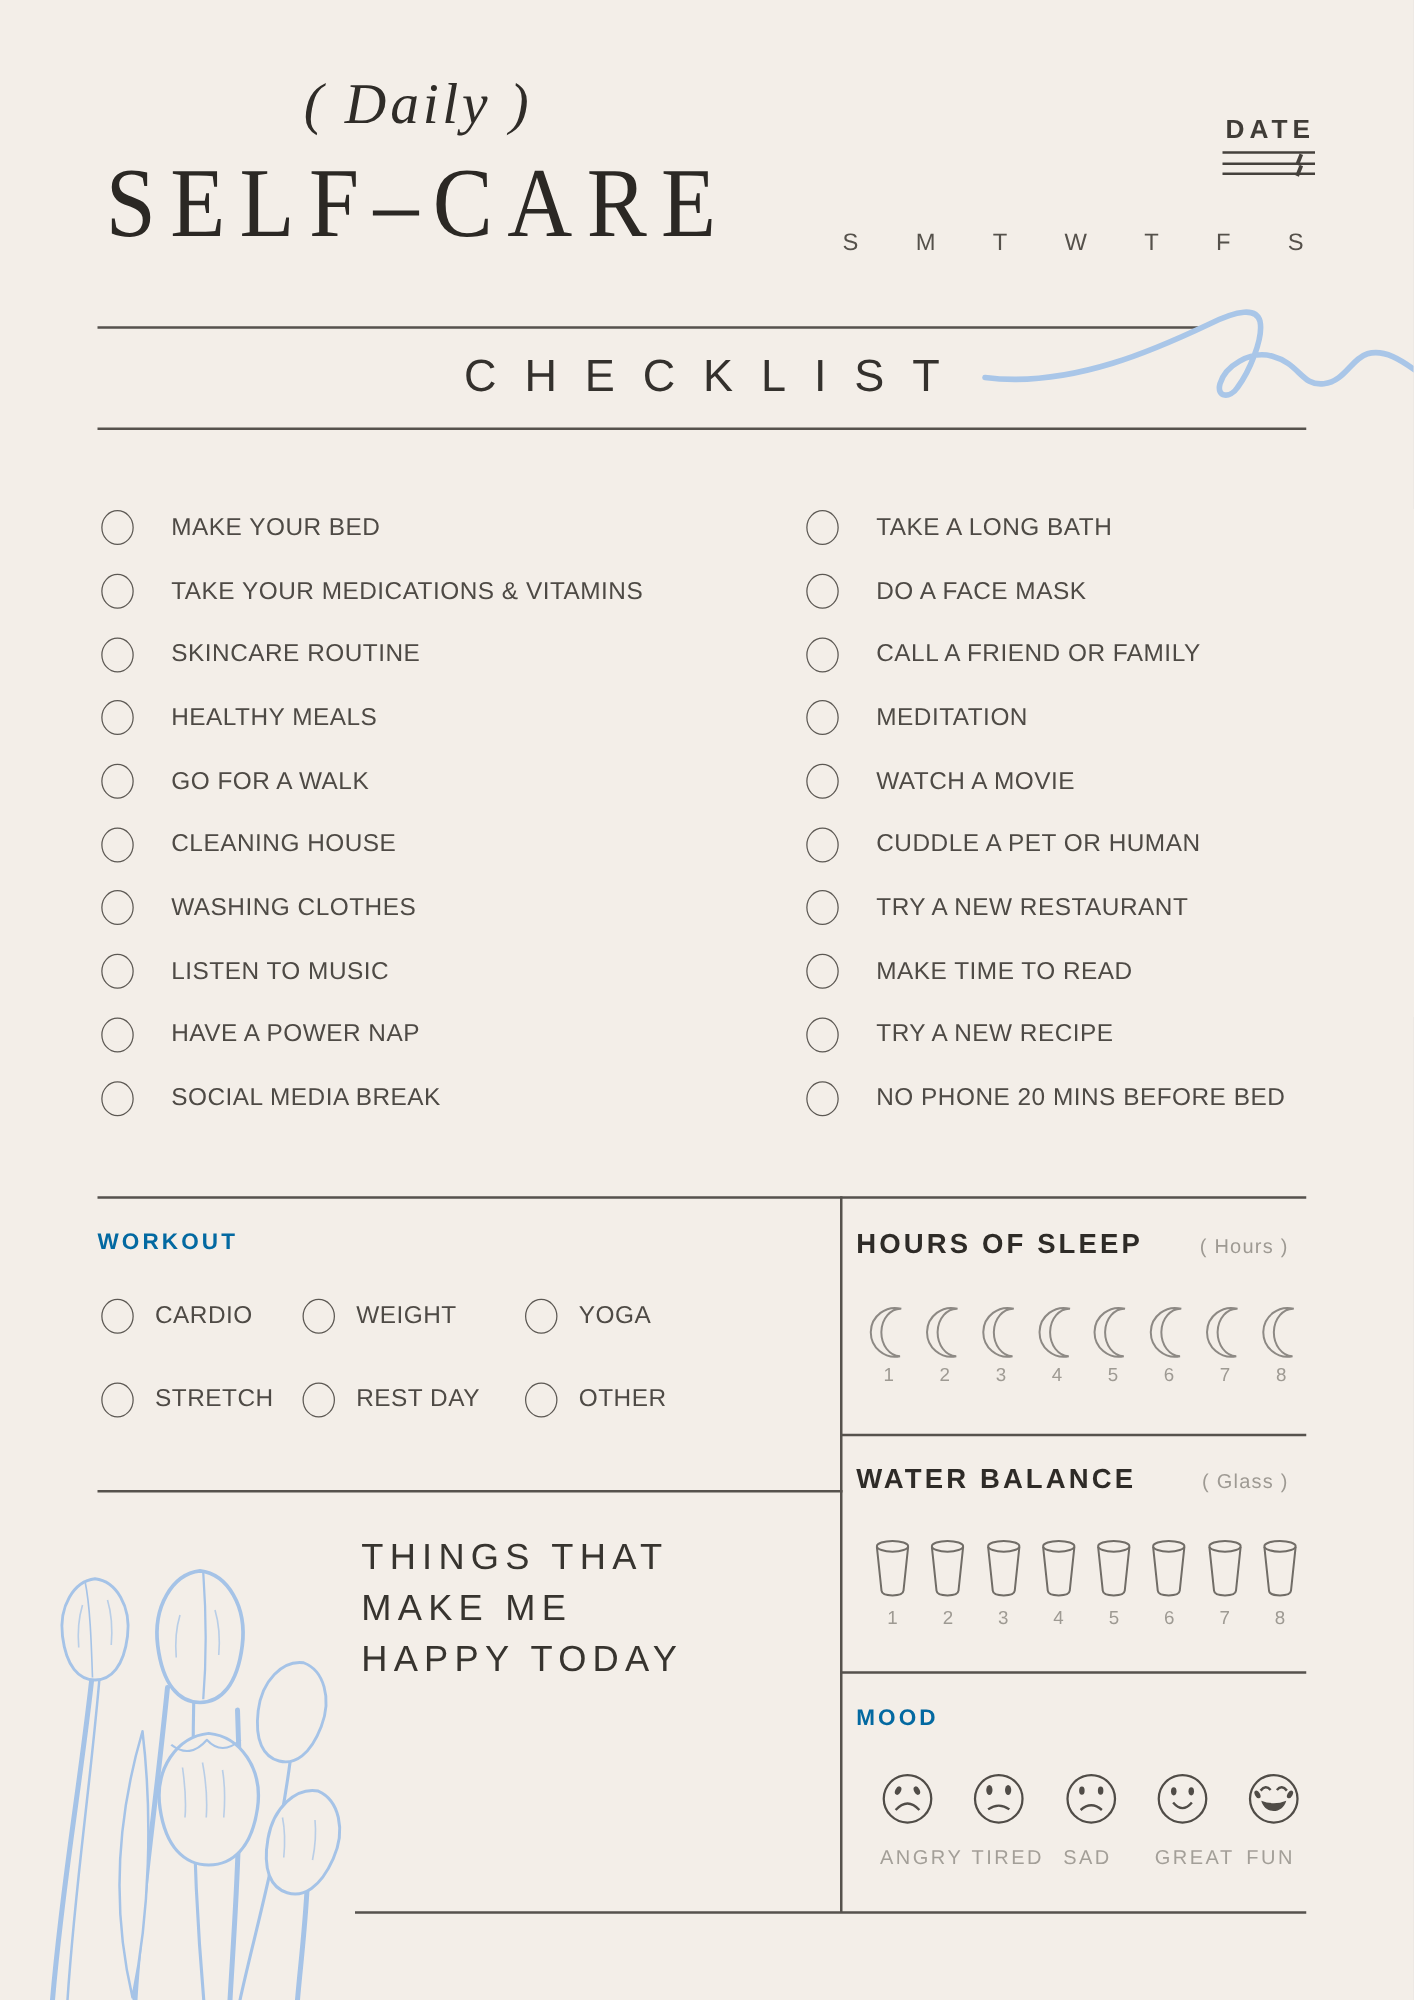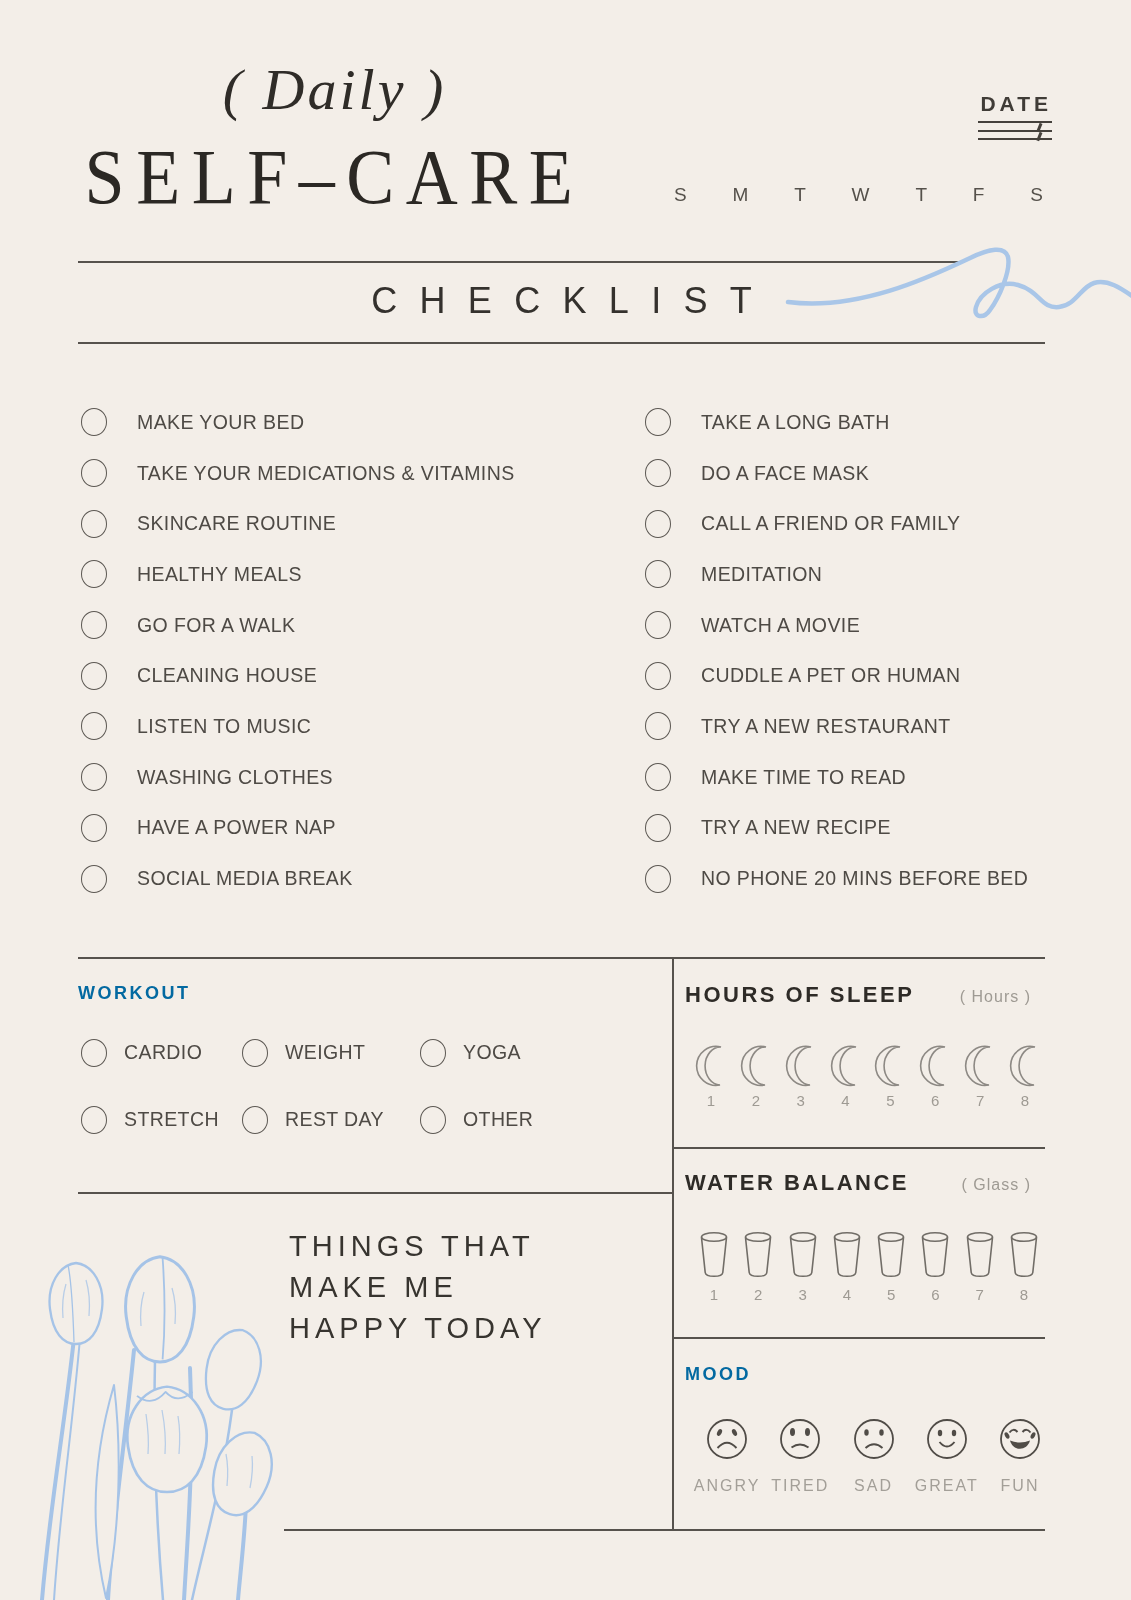--- a/index.html
+++ b/index.html
@@ -12,21 +12,21 @@
   }
   *{margin:0;padding:0;box-sizing:border-box;}
   html,body{background:#e9e4de;}
   body{font-family:"Liberation Sans",sans-serif;}
   .page{
     position:relative;width:1131px;height:1600px;margin:0 auto;
     background:var(--bg);overflow:hidden;color:var(--ink);
   }
   
   .brand{position:absolute;left:82px;top:56px;width:505px;text-align:center;}
-  .daily{font-family:"Liberation Serif",serif;font-style:italic;font-size:58px;
+  .daily{font-family:"Liberation Serif",serif;font-style:italic;font-size:46px;
     letter-spacing:3px;color:#2f2c28;}
   .selfcare{margin-top:8px;font-family:"Liberation Serif",serif;font-size:72px;
     font-weight:400;letter-spacing:0.16em;color:#2b2824;white-space:nowrap;
     transform:scaleY(1.10);transform-origin:top center;}
   .date-row{position:absolute;left:672px;top:92px;width:380px;height:48px;
     display:flex;align-items:flex-end;flex-direction:column;}
   .date-label{font-size:21px;font-weight:bold;letter-spacing:4px;color:#403c37;margin-bottom:5px;}
   .date-line{width:74px;height:0;border-bottom:2.5px solid #45413c;margin-left:26px;}
   .date-slash{width:2.5px;height:46px;background:#45413c;transform:rotate(22deg);
     margin:0 12px -2px 14px;}
@@ -59,21 +59,21 @@
   .workout-grid{position:absolute;left:78px;top:1019px;width:590px;display:grid;
     grid-template-columns:161px 178px auto;grid-auto-rows:67px;align-items:center;}
   .w-opt{display:flex;align-items:center;}
   .w-opt .check-circle{margin:0 17px 0 3px;}
   .icon-row{position:absolute;display:flex;justify-content:space-between;}
   .num-row{position:absolute;display:flex;justify-content:space-between;
     font-size:15px;color:var(--muted);}
   .num-cell{text-align:center;}
   .mood-row{position:absolute;left:704px;top:1417px;width:339px;display:flex;
     justify-content:space-between;}
-  .mood-cell{width:46px;display:flex;flex-direction:column;align-items:center;}
+  .mood-cell{width:46px;display:flex;flex-direction:column;align-items:flex-start;}
   .mood-label{margin-top:12px;font-size:16px;letter-spacing:2px;color:#a39f98;white-space:nowrap;}
   
   .happy{position:absolute;left:289px;top:1226px;font-size:29px;letter-spacing:5px;
     color:#37342f;line-height:41px;font-weight:400;}
   .tulips{position:absolute;left:14px;top:1202px;}
 </style>
 </head>
 <body>
 
 <div class="page">
@@ -130,25 +130,25 @@
         <div class="check-row">
           <span class="check-circle"></span>
           <span class="check-label">GO FOR A WALK</span>
         </div>
         <div class="check-row">
           <span class="check-circle"></span>
           <span class="check-label">CLEANING HOUSE</span>
         </div>
         <div class="check-row">
           <span class="check-circle"></span>
+          <span class="check-label">WASHING CLOTHES</span>
+        </div>
+        <div class="check-row">
+          <span class="check-circle"></span>
           <span class="check-label">LISTEN TO MUSIC</span>
-        </div>
-        <div class="check-row">
-          <span class="check-circle"></span>
-          <span class="check-label">WASHING CLOTHES</span>
         </div>
         <div class="check-row">
           <span class="check-circle"></span>
           <span class="check-label">HAVE A POWER NAP</span>
         </div>
         <div class="check-row">
           <span class="check-circle"></span>
           <span class="check-label">SOCIAL MEDIA BREAK</span>
         </div>
       </div>

